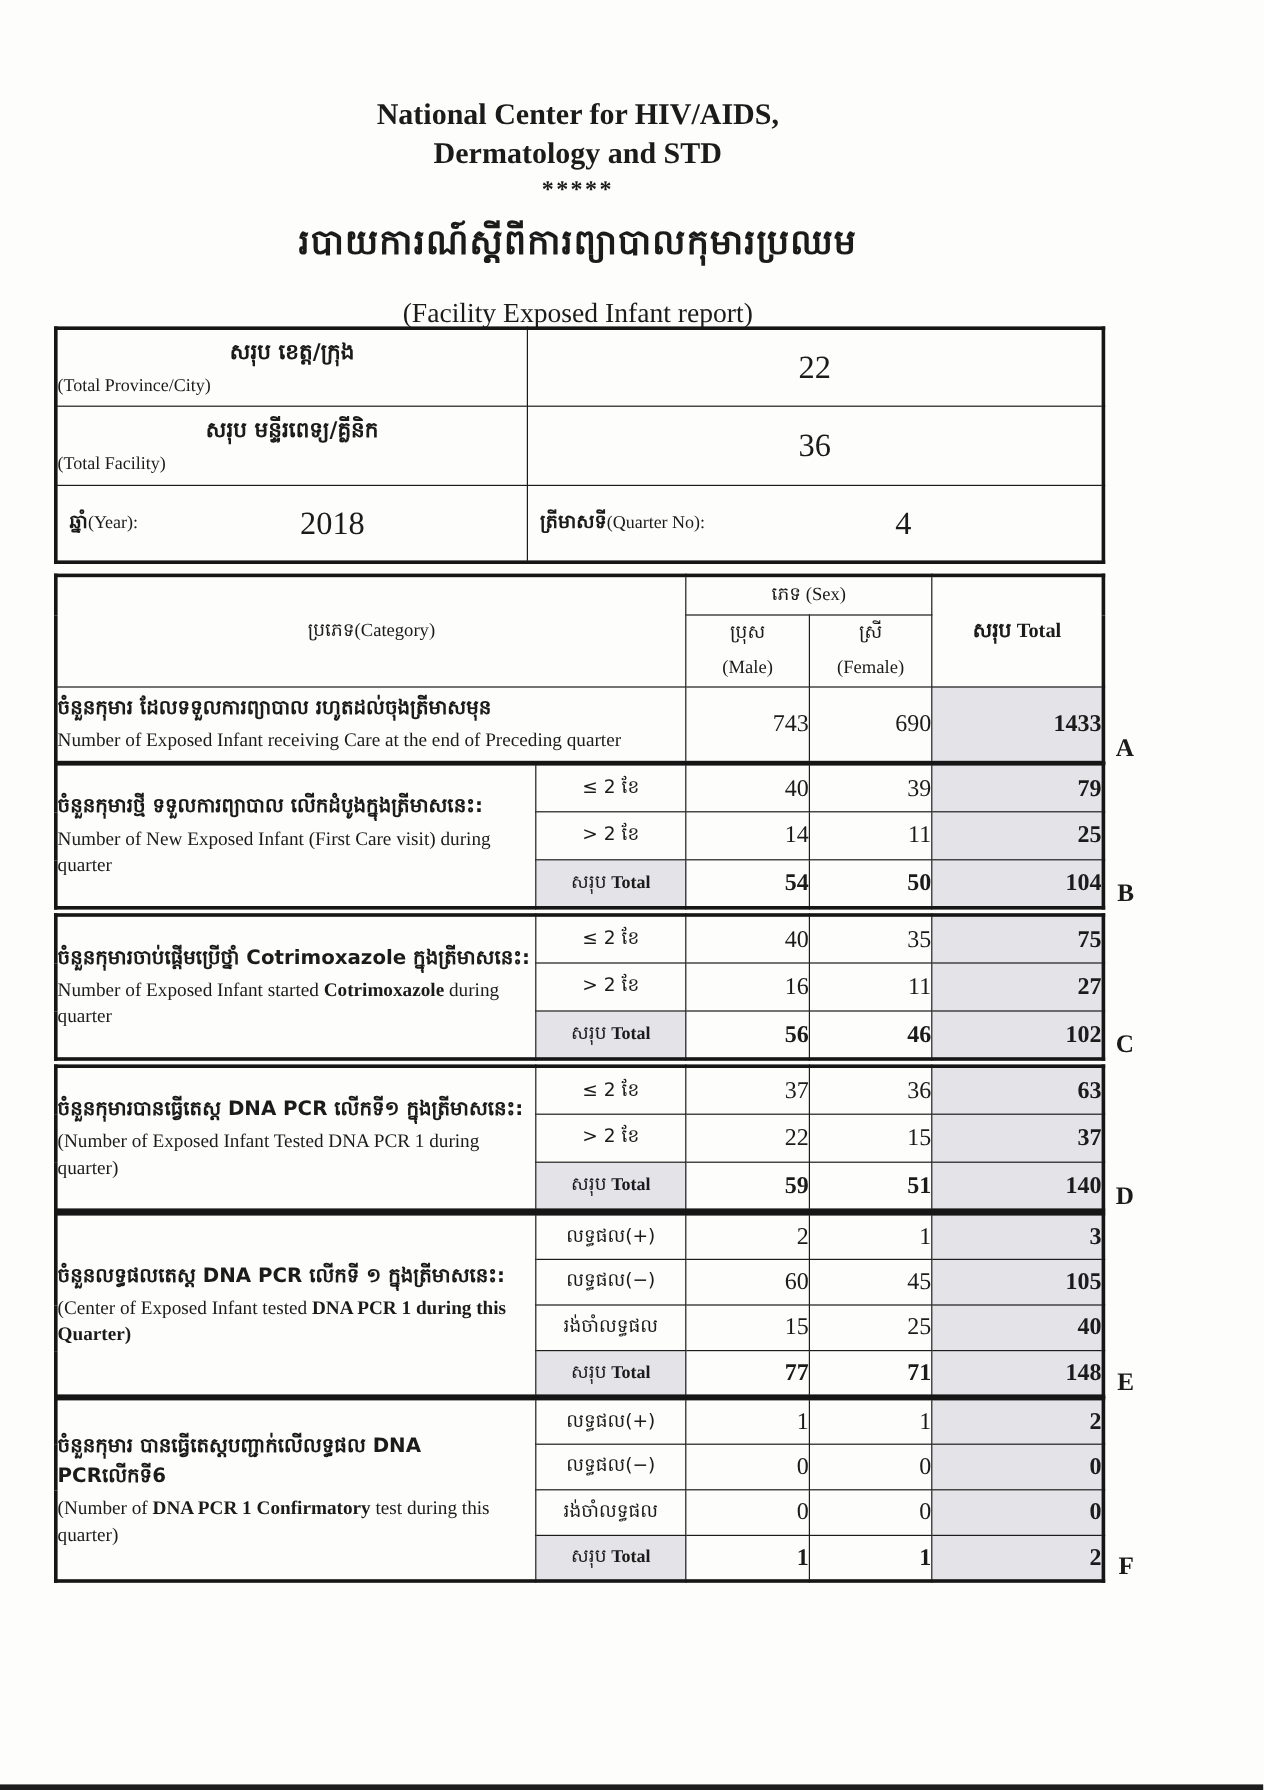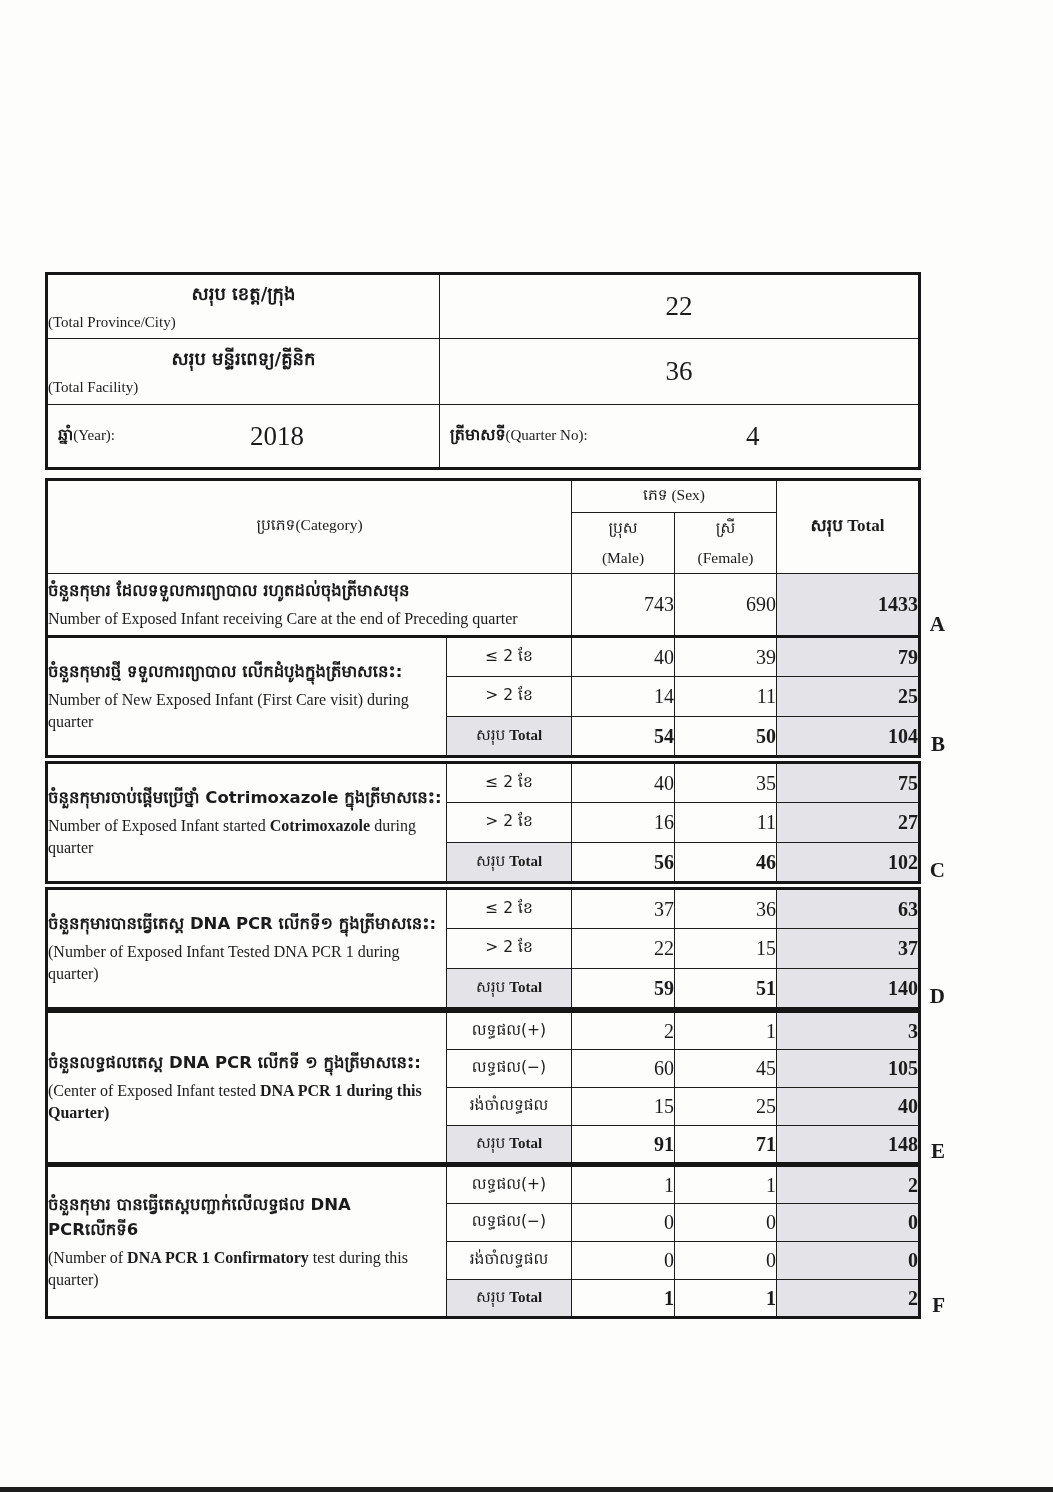--- a/index.html
+++ b/index.html
@@ -55,20 +55,27 @@
   .mf-head { text-align:center; font-size:15.5px; line-height:1.9; }
   .total-head { text-align:center; font-size:17px; font-weight:bold; }
 
   .bottom-scan-line { position:absolute; left:0; bottom:0; width:100%; height:5px; background:#1d1d1d; }
 </style>
 </head>
 <body>
 
 <div class="page">
 
+  <div class="report-header">
+    <div class="org-line">National Center for HIV/AIDS,</div>
+    <div class="org-line">Dermatology and STD</div>
+    <div class="stars">*****</div>
+    <div class="kh-title kh">របាយការណ៍ស្តីពីការព្យាបាលកុមារប្រឈម</div>
+    <div class="en-title">(Facility Exposed Infant report)</div>
+  </div>
 
   <div class="sec" style="top:272px;">
     <table class="t">
       <colgroup>
           <col style="width:393px">
           <col style="width:480px">
         </colgroup>
       <tbody>
           <tr style="height:65px">
         <td class="sum-label">
@@ -282,21 +289,21 @@
         <td class="num bold shade">105</td>
       </tr>
       <tr style="height:38px">
         <td class="sub-label kh">រង់ចាំលទ្ធផល</td>
         <td class="num">15</td>
         <td class="num">25</td>
         <td class="num bold shade">40</td>
       </tr>
       <tr style="height:38px">
         <td class="sub-label shade"><span class="kh">សរុប</span>&nbsp;<span class="en">Total</span></td>
-        <td class="num bold">91</td>
+        <td class="num bold">77</td>
         <td class="num bold">71</td>
         <td class="num bold shade">148</td>
       </tr>
     </tbody>
       </table>
     <span class="sec-letter">E</span>
   </div>
 
   <div class="sec" style="top:1164px;">
     <table class="t">

